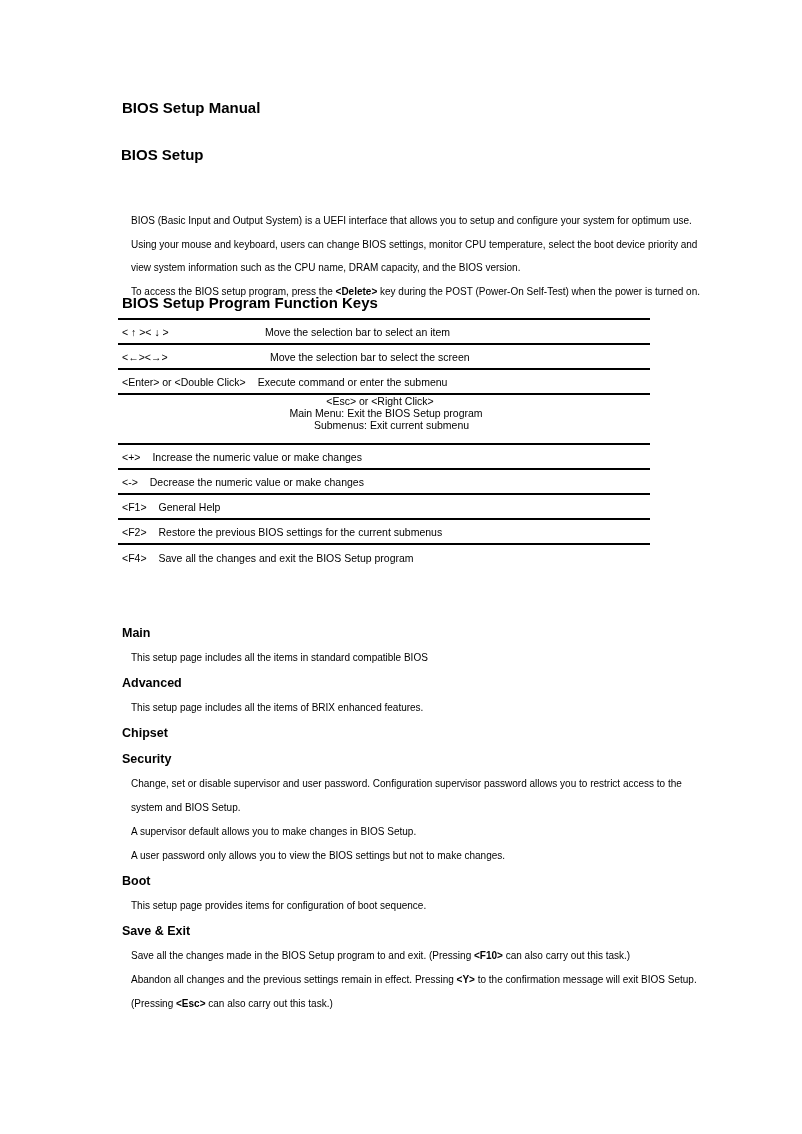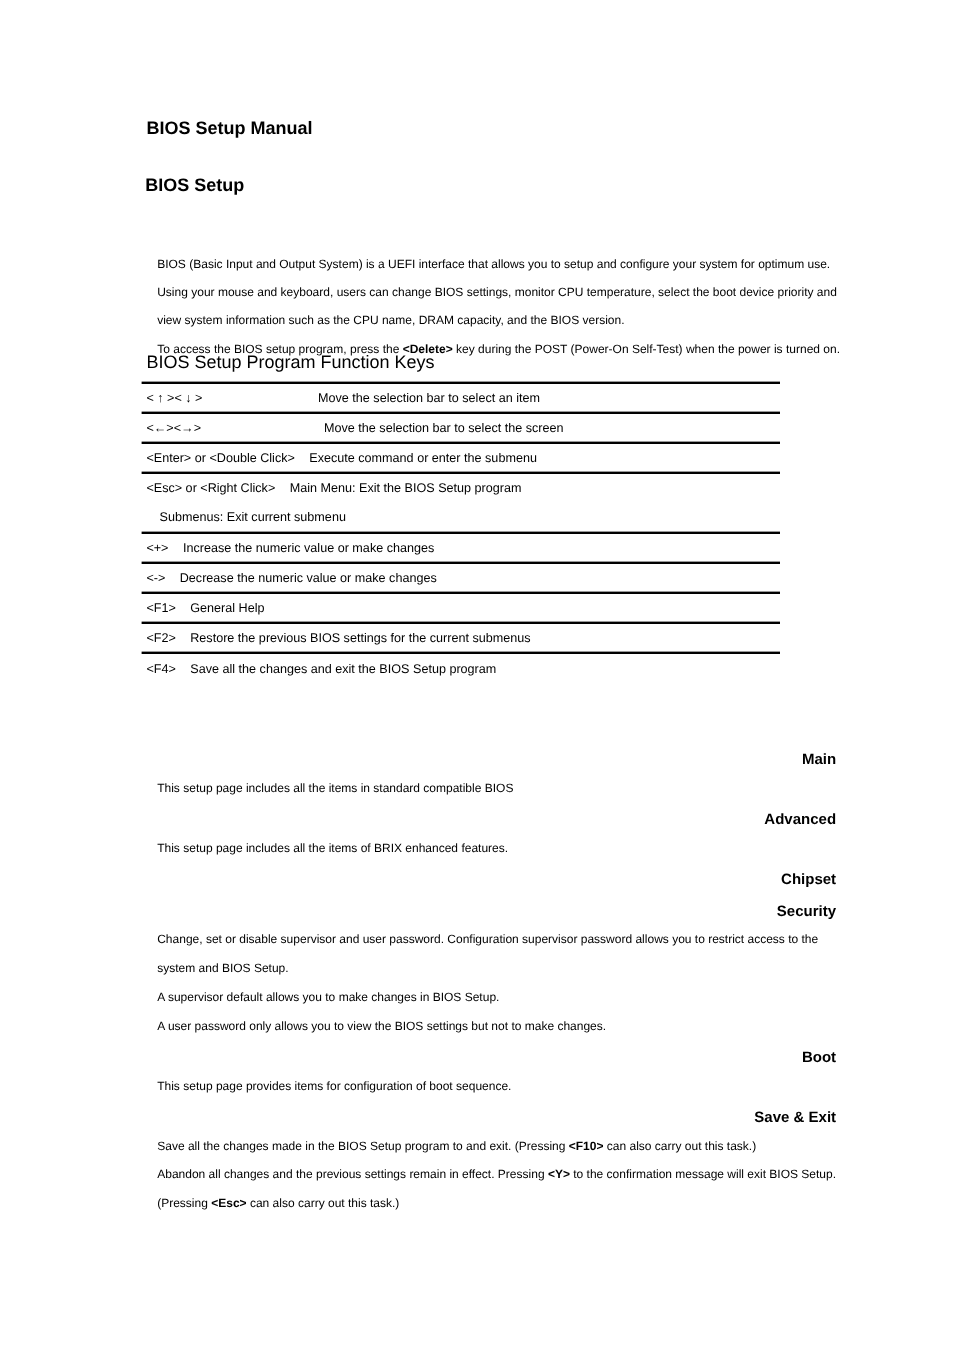--- a/index.html
+++ b/index.html
@@ -28,21 +28,21 @@
     position: absolute;
     left: 131px; top: 170px;
     font-size: 10px;
     line-height: 23.7px;
     white-space: nowrap;
     margin-top: 39px;
   }
   .h-funckeys {
     position: absolute;
     left: 122px; top: 294px;
-    font-size: 15px; font-weight: normal;
+    font-size: 15px; font-weight: bold;
     white-space: nowrap;
   }
   .fk-table {
     position: absolute;
     left: 118px; top: 318px;
     width: 532px;
     border-top: 2px solid #000;
     font-size: 10.5px;
   }
   .fk-row {
@@ -53,35 +53,35 @@
     display: flex;
     align-items: center;
     white-space: nowrap;
   }
   .fk-row.last { border-bottom: none; }
   .fk-row.tall {
     height: 50px;
     display: block;
     padding-top: 0;
   }
-  .fk-row.tall .fk-line { height: 24px; display: flex; align-items: center; white-space: nowrap; }
+  .fk-row.tall .fk-line { height: 24px; display: flex; align-items: center; white-space: nowrap; flex-direction: column; }
   .fk-keys { display: inline-block; }
   .kw1 { min-width: 143px; }
   .kw2 { min-width: 148px; }
   .kgap { margin-right: 12px; }
   .sub-indent { padding-left: 11px; }
   .sections {
     position: absolute;
     left: 122px; top: 620px;
     white-space: nowrap;
   }
   .sec-h {
     box-sizing: border-box;
     height: 26px; padding-top: 6px;
-    font-size: 12.5px; font-weight: bold; text-align: right;
+    font-size: 12.5px; font-weight: bold;
   }
   .sec-line {
     box-sizing: border-box;
     height: 24px; padding-top: 6px; padding-left: 9px;
     font-size: 10px;
   }
   .b { font-weight: bold; text-align: center; }
 </style>
 </head>
 <body>

